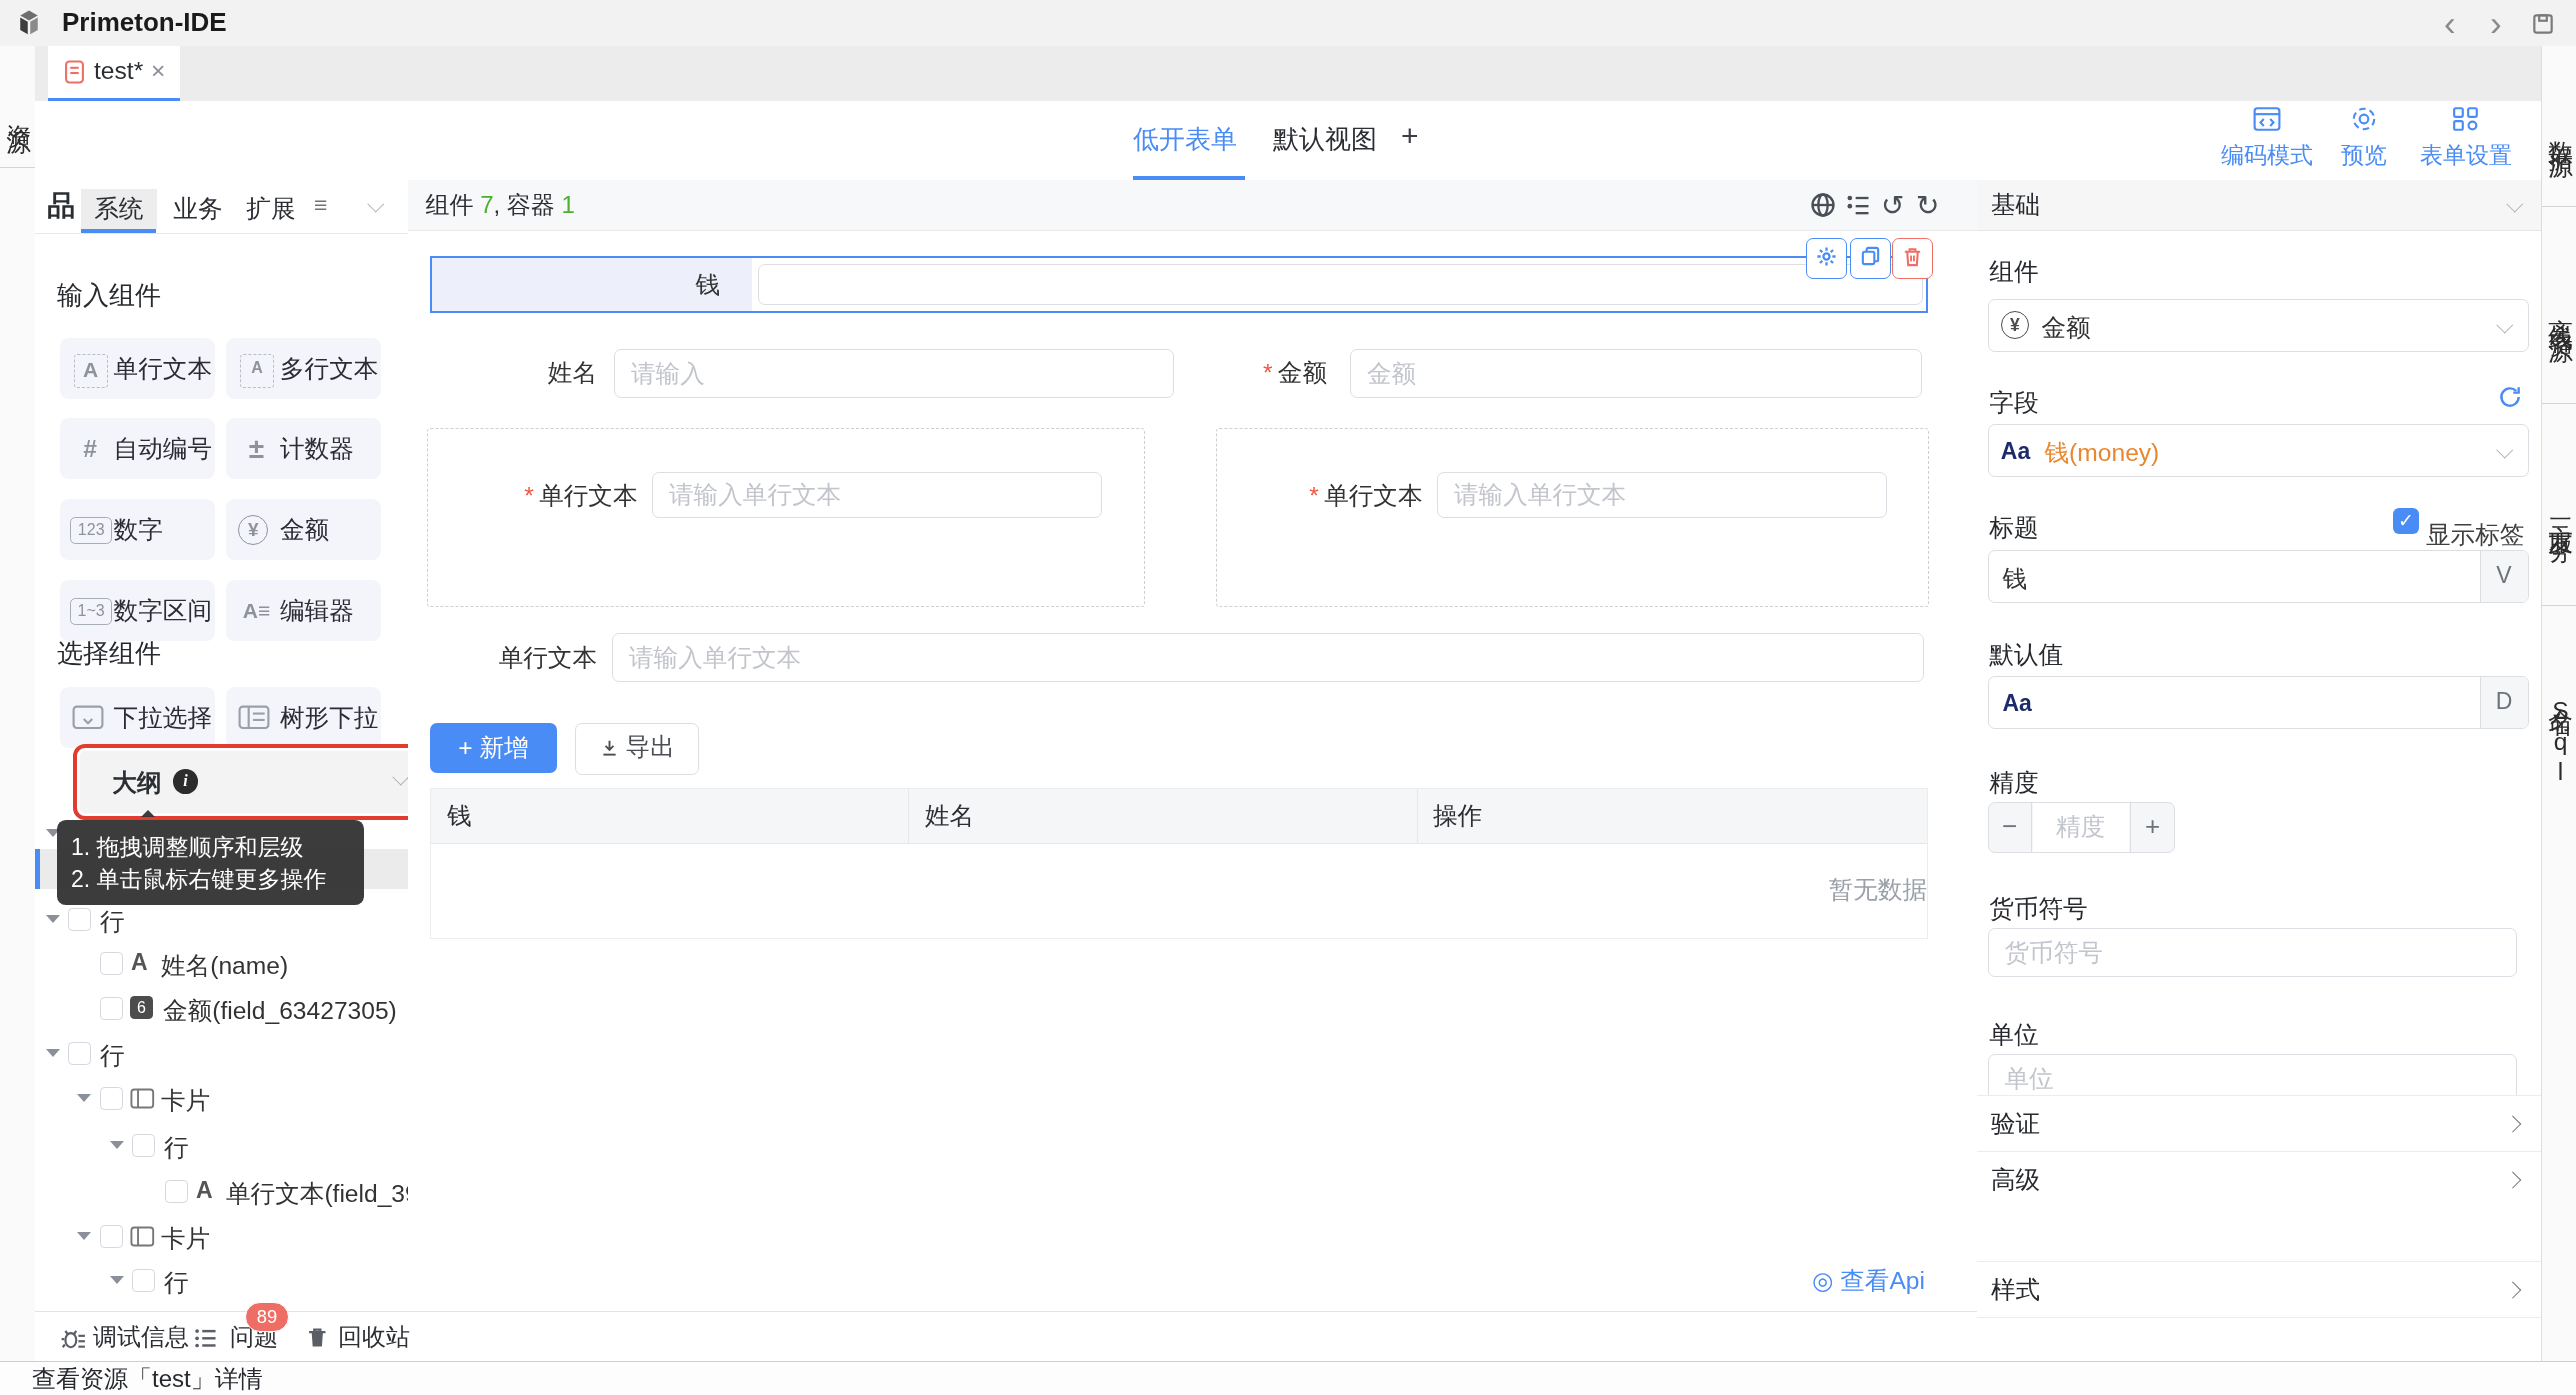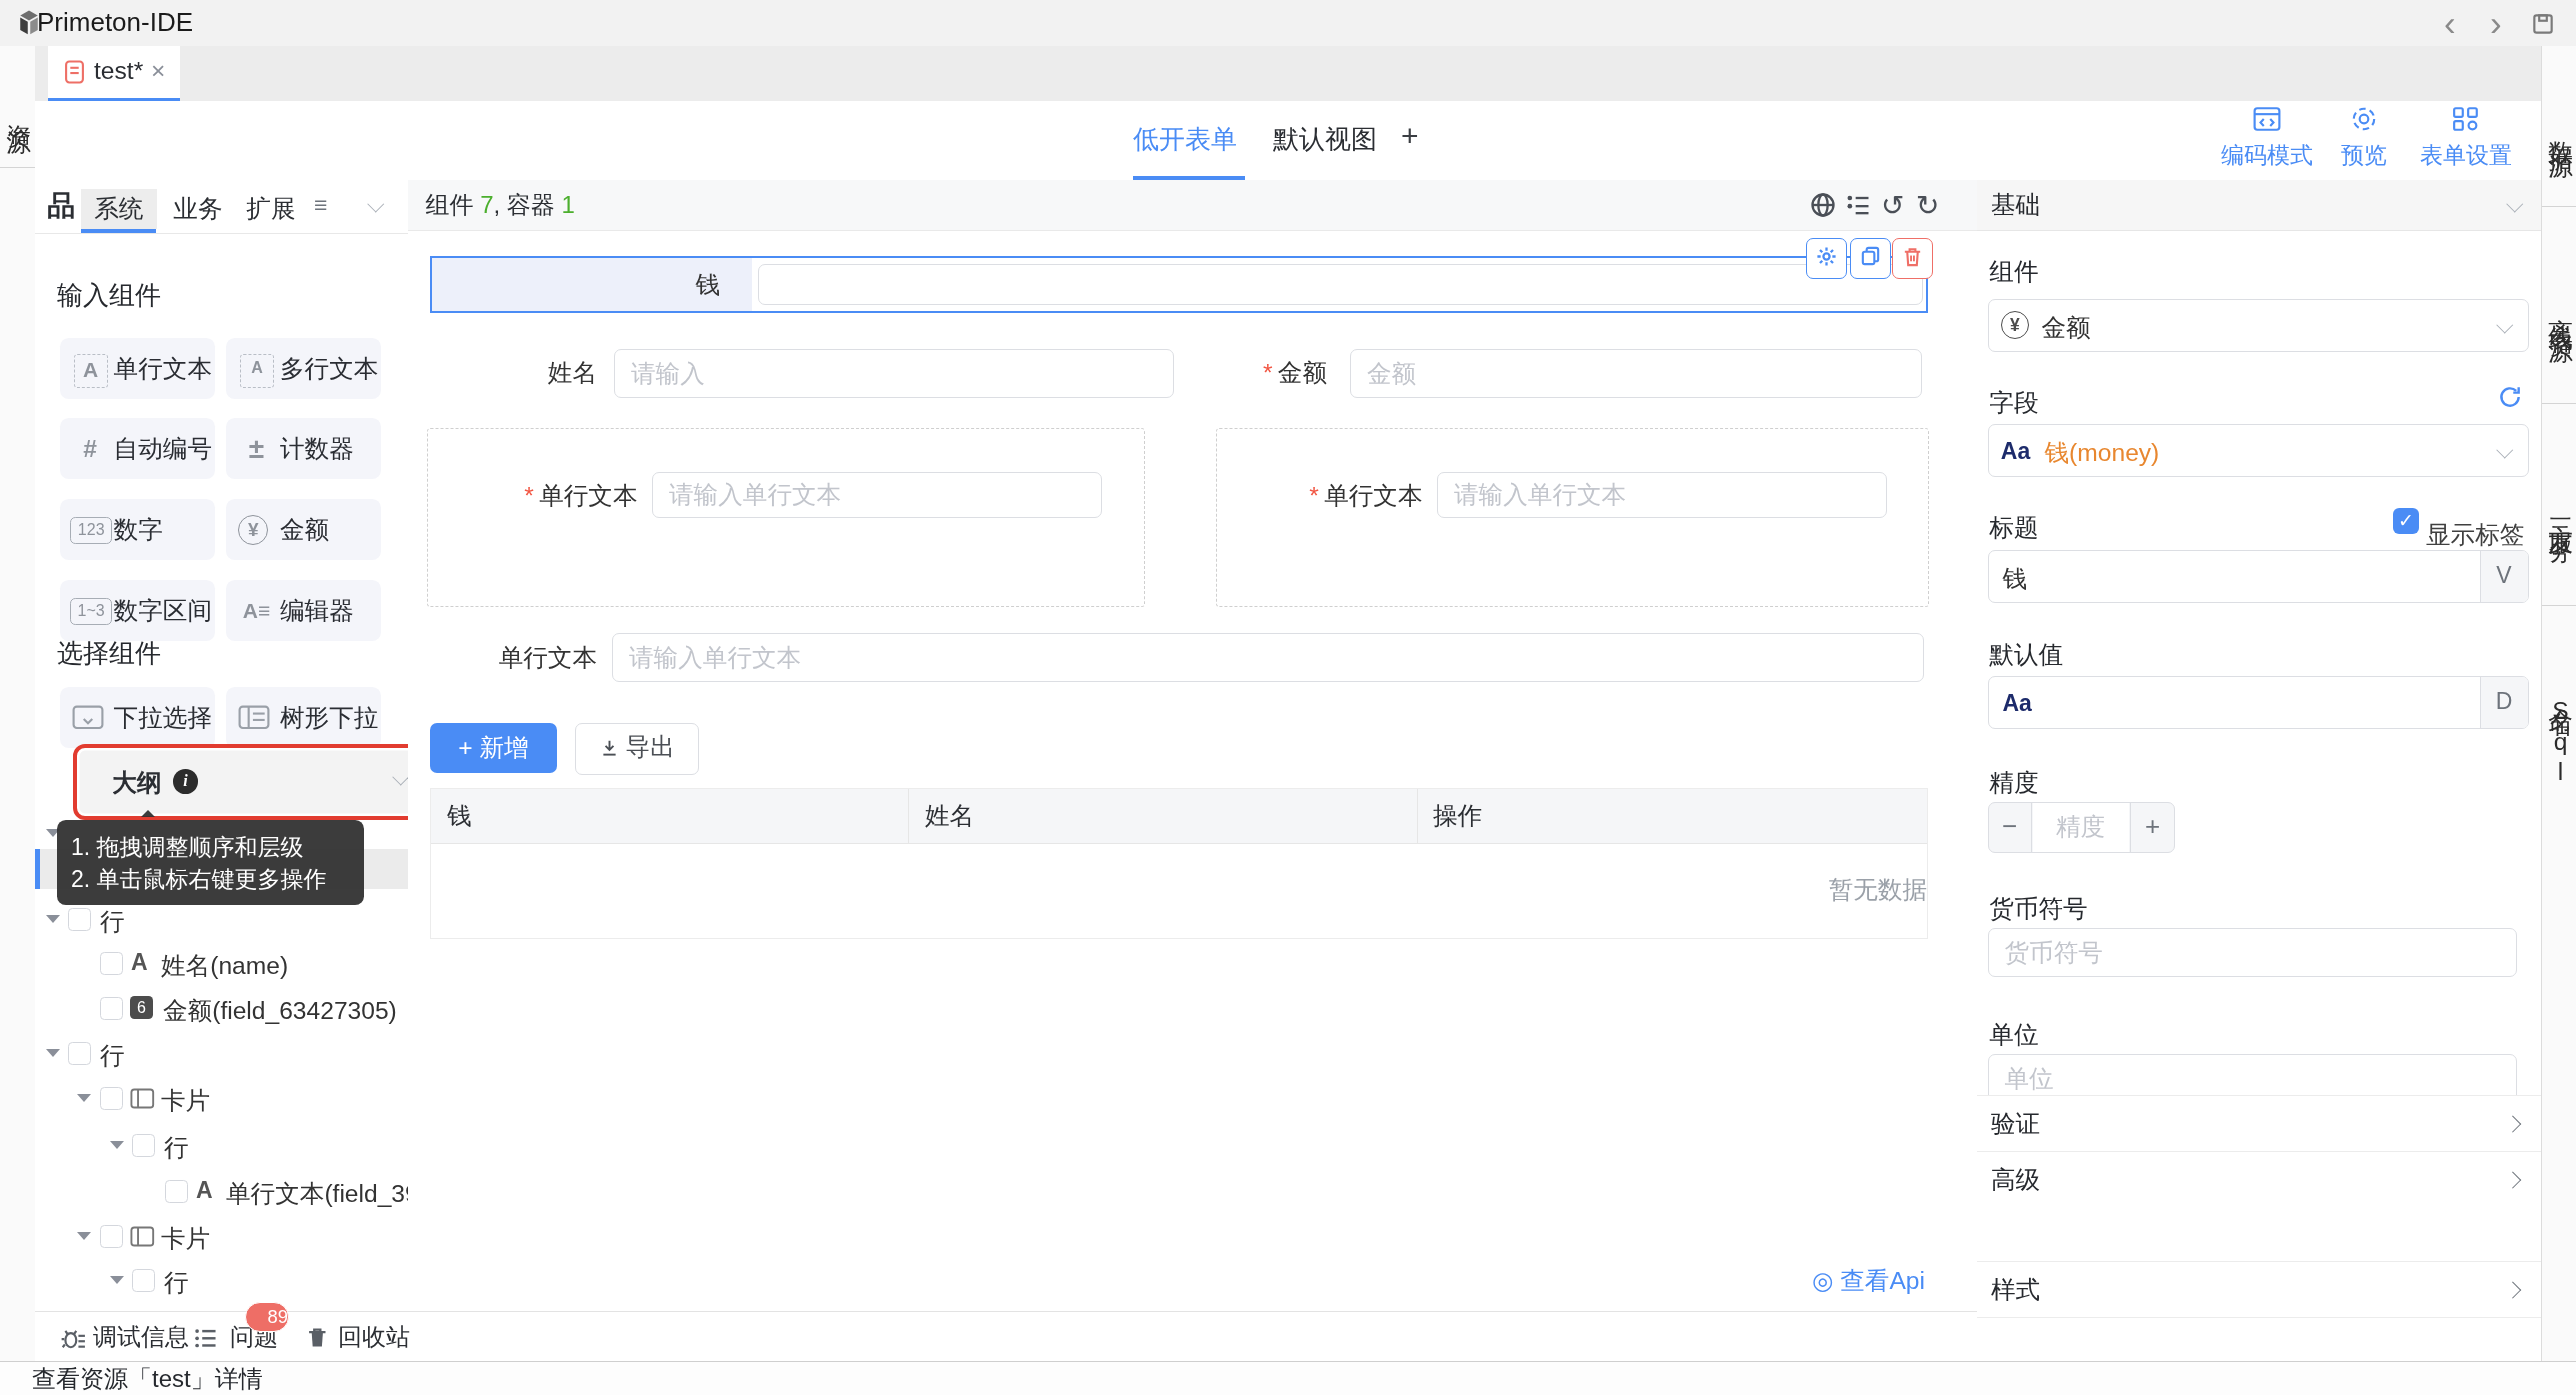--- a/index.html
+++ b/index.html
@@ -3,21 +3,21 @@
 <meta charset="utf-8">
 <style>
   html,body{margin:0;padding:0;background:#fff;}
   #root{position:relative;width:2576px;height:1396px;overflow:hidden;
         font-family:"Liberation Sans","DejaVu Sans",sans-serif;color:#333;
         font-size:24.6px;background:#fff;}
   .ab{position:absolute;}
   .nw{white-space:nowrap;}
   
   #titlebar{left:0;top:0;width:2576px;height:46px;background:#f2f2f2;border-bottom:0.9px solid #d8d8d8;}
-  .app-title{left:37px;top:7px;font-size:26px;font-weight:400;color:#1b1b1b;}
+  .app-title{left:62px;top:7px;font-size:26px;font-weight:700;color:#1b1b1b;}
   .tb-ic{top:7px;font-size:35px;color:#8a8a8a;line-height:32px;}
   
   .strip{width:35px;top:46px;height:1315px;background:#fafafa;}
   .vtab{left:0;width:35px;writing-mode:vertical-rl;text-orientation:upright;
         letter-spacing:7px;font-size:24.6px;color:#2b2b2b;text-align:center;cursor:pointer;}
   .strip-div{left:0;width:35px;height:0;border-top:0.9px solid #d4d4d4;}
   
   #doctabs{left:35px;top:46px;width:2506px;height:55px;background:#ececec;}
   .doc-tab{left:13px;top:0;width:132px;height:52px;background:#fff;}
   .doc-tab-bar{left:13px;top:52px;width:132px;height:3.5px;background:#4a8cf5;}
@@ -93,21 +93,21 @@
   .sfx{position:absolute;right:0;top:0;width:47px;height:100%;border-left:1.8px solid #dcdee3;background:#f5f6f8;border-radius:0 5.3px 5.3px 0;text-align:center;color:#6d737b;font-size:23px;}
   .ckbox{left:416px;width:26px;height:26px;background:#4a8cf5;border-radius:6.1px;color:#fff;text-align:center;line-height:26px;font-size:19px;cursor:pointer;}
   .stepper{left:10.5px;top:622px;width:185px;height:49px;border:1.8px solid #dcdee3;border-radius:7px;background:#f5f6f8;}
   .st-seg{position:absolute;top:0;height:49px;line-height:47px;text-align:center;}
   .collap{left:0;width:564px;height:55px;border-top:0.9px solid #ececec;background:#fff;cursor:pointer;}
   .collap .t{position:absolute;left:14px;top:0;height:55px;line-height:55px;font-size:24.6px;color:#26292e;font-weight:500;}
   .collap .chr{position:absolute;right:23px;top:22px;}
   
   #btoolbar{left:35px;top:1311px;width:1942px;height:50px;background:#fff;border-top:0.9px solid #e3e3e3;}
   .bt-item{top:0;height:50px;line-height:50px;font-size:24px;color:#2b2e33;cursor:pointer;}
-  .badge{left:210px;top:-10.5px;width:42px;height:28px;background:#ee6e66;border:1.8px solid #fff;border-radius:15px;color:#fff;font-size:18.4px;text-align:right;line-height:28px;z-index:3;}
+  .badge{left:210px;top:-10.5px;width:42px;height:28px;background:#ee6e66;border:1.8px solid #fff;border-radius:15px;color:#fff;font-size:18.4px;text-align:center;line-height:28px;z-index:3;}
   #statusbar{left:0;top:1361px;width:2576px;height:35px;background:#fdfdfd;border-top:0.9px solid #cfcfcf;}
   #statusbar .t{position:absolute;left:32px;top:0;height:35px;line-height:33px;font-size:24px;color:#26292e;}
 </style>
 </head>
 <body>
 
 <div id="root">
 
   <div class="ab" id="titlebar">
     <svg class="ab" style="left:14px;top:8px" width="30" height="30" viewBox="0 0 24 24">

